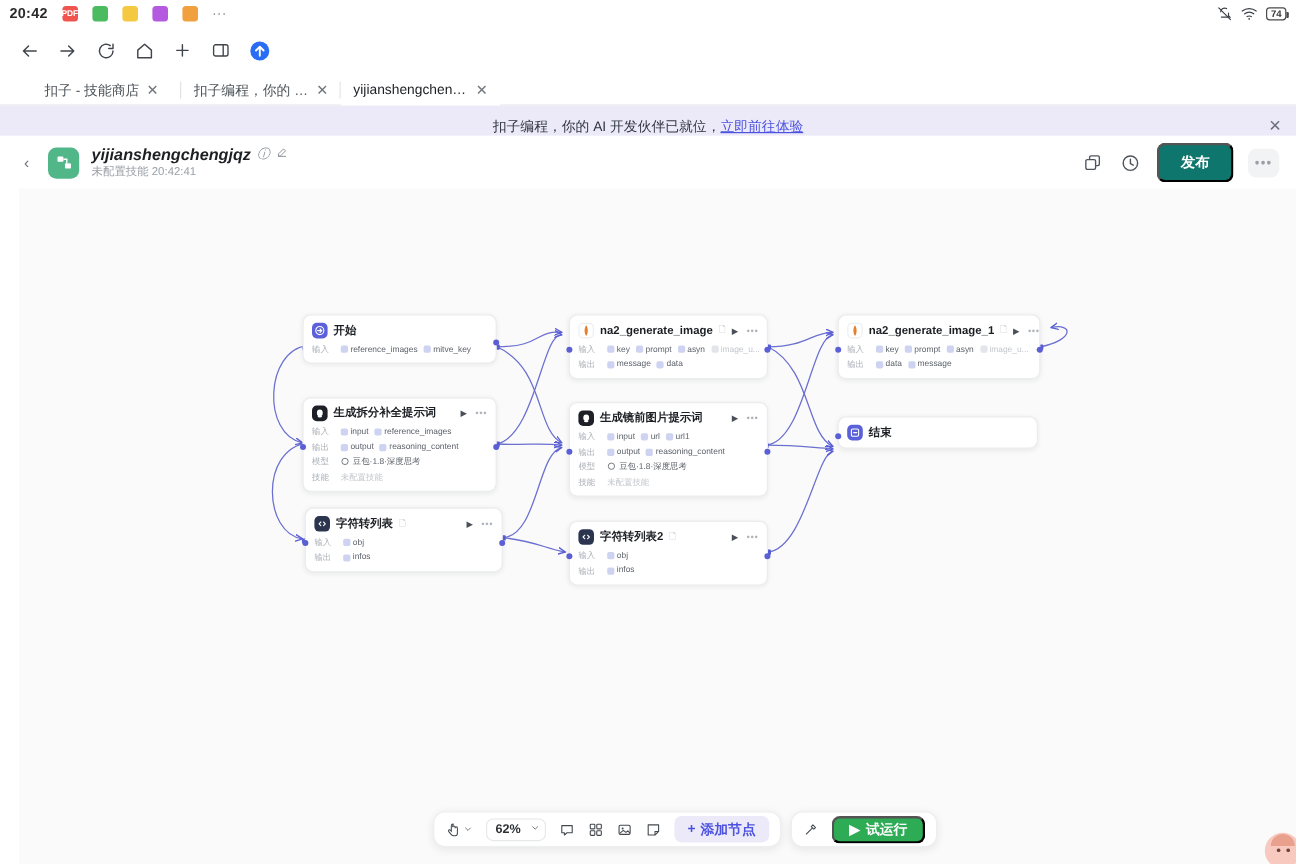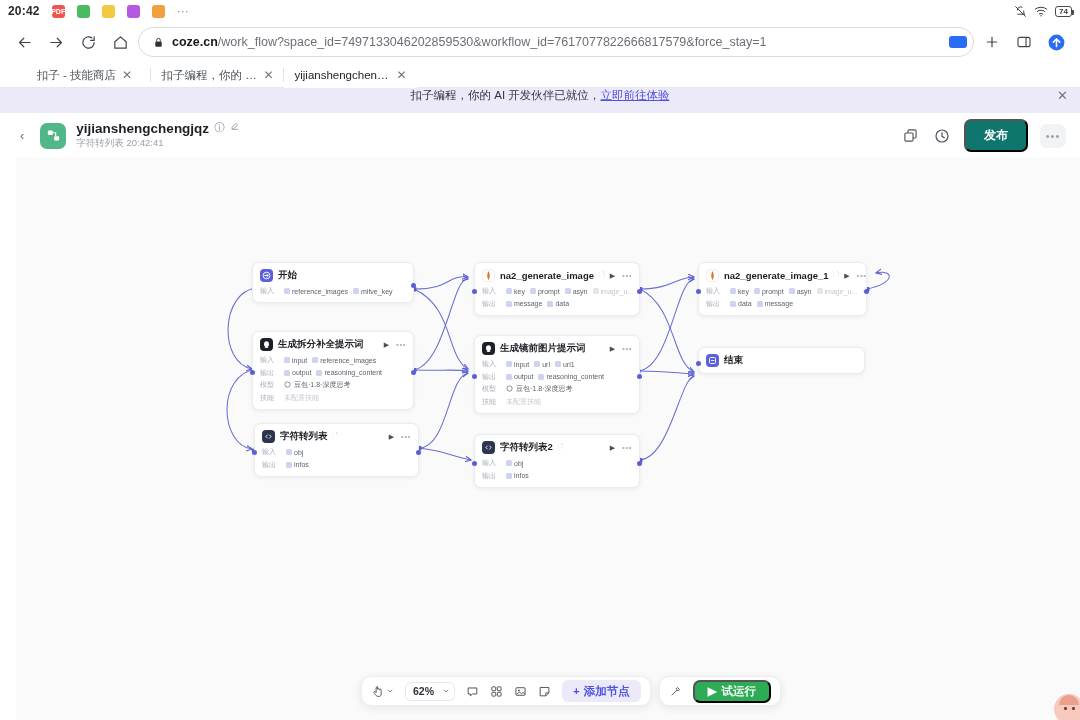--- a/index.html
+++ b/index.html
@@ -42,33 +42,33 @@
   .tabstrip { height: 26px; display: flex; align-items: flex-end; padding-left: 18px; position: relative; }
   .tabstrip:after { content: ""; position: absolute; left: 0; right: 0; bottom: 0; height: 1px; background: #e6e8ea; }
   .tab { width: 133px; height: 26px; display: flex; align-items: center; justify-content: center;
     gap: 6px; font-size: 11.5px; color: #4d5358; position: relative; }
   .tab .tlabel { max-width: 96px; overflow: hidden; white-space: nowrap; text-overflow: ellipsis; }
   .tab:not(.active):after { content: ""; position: absolute; right: 0; top: 6px; height: 14px; width: 1px; background: #e0e2e5; }
   .tab.active { background: #fff; border-radius: 8px 8px 0 0; color: #1c1f23; z-index: 2; }
   .tabx { font-size: 12px; color: #70767c; }
 
   
-  .banner { height: 25px; background: #eceaf8; display: flex; align-items: flex-start;
+  .banner { height: 25px; background: #eceaf8; display: flex; align-items: flex-end;
     justify-content: center; font-size: 11.5px; color: #2f3440; position: relative; }
   .banner a { color: #4d53e0; text-decoration: underline; }
   .banner .bx { position: absolute; right: 12px; color: #6f7480; font-size: 13px; }
 
   
   .appheader { height: 45px; background: #fff; display: flex; align-items: center;
     padding: 0 14px; gap: 10px; }
   .backchev { color: #6a7078; font-size: 13px; padding: 4px 6px; }
   .appicon { width: 26px; height: 26px; border-radius: 7px; background: #52b788;
     display: flex; align-items: center; justify-content: center; }
   .titleblock { display: flex; flex-direction: column; gap: 1px; }
-  .trow { display: flex; align-items: flex-start; gap: 5px; }
+  .trow { display: flex; align-items: center; gap: 5px; font-style: italic; }
   .ttitle { font-size: 13.5px; font-weight: 700; color: #1c1f23; }
   .tinfo, .tedit { color: #8c9199; font-size: 10.5px; }
   .tsaved { font-size: 9.5px; color: #9aa0a8; }
   .hdr-actions { margin-left: auto; display: flex; align-items: center; gap: 12px; }
   .hicon { color: #4e545c; width: 20px; height: 20px; display: flex; align-items: center; justify-content: center; }
   .publish { background: #0f766e; color: #fff; font-size: 12px; font-weight: 700;
     padding: 6px 18px; border-radius: 7px; }
   .moredots { background: #f2f3f5; border-radius: 7px; width: 26px; height: 24px;
     display: flex; align-items: center; justify-content: center; color: #9aa0a8;
     letter-spacing: 1px; font-size: 11px; }
@@ -164,28 +164,20 @@
       <svg width="17" height="17" viewBox="0 0 24 24">
           <path d="M20 12a8 8 0 1 1-3.2-6.4" fill="none" stroke="#40454c" stroke-width="1.7" stroke-linecap="round"></path>
           <path d="M20 4v5h-5" fill="none" stroke="#40454c" stroke-width="1.7" stroke-linecap="round" stroke-linejoin="round"></path>
         </svg>
     </span>
     <span class="navbtn">
       <svg width="17" height="17" viewBox="0 0 24 24">
           <path d="M4 11l8-7 8 7v9H4z" fill="none" stroke="#40454c" stroke-width="1.7" stroke-linecap="round" stroke-linejoin="round"></path>
         </svg>
     </span>
-    <div class="omnibox">
-      <svg width="11" height="11" viewBox="0 0 24 24">
-        <rect x="5" y="10" width="14" height="11" rx="2" fill="#2f3338"></rect>
-        <path d="M8 10V7a4 4 0 0 1 8 0v3" fill="none" stroke="#2f3338" stroke-width="2"></path>
-      </svg>
-      <span class="omni-url"><b>coze.cn</b><span>/work_flow?space_id=7497133046202859530&amp;workflow_id=7617077822666817579&amp;force_stay=1</span></span>
-      <span class="omni-pill"></span>
-    </div>
     <span class="navbtn">
       <svg width="16" height="16" viewBox="0 0 24 24">
           <path d="M12 5v14M5 12h14" fill="none" stroke="#40454c" stroke-width="1.8" stroke-linecap="round"></path>
         </svg>
     </span>
     <span class="navbtn">
       <svg width="16" height="16" viewBox="0 0 24 24">
           <rect x="3" y="5" width="18" height="14" rx="2.5" fill="none" stroke="#40454c" stroke-width="1.7"></rect>
           <path d="M15 5v14" stroke="#40454c" stroke-width="1.7"></path>
         </svg>
@@ -231,21 +223,21 @@
   <div class="titleblock">
     <div class="trow">
       <span class="ttitle">yijianshengchengjqz</span>
       <span class="tinfo">ⓘ</span>
       <span class="tedit">
         <svg width="10" height="10" viewBox="0 0 24 24">
             <path d="M4 20h16M5 15l10-10 4 4L9 19H5z" fill="none" stroke="#8c9199" stroke-width="1.9" stroke-linejoin="round"></path>
           </svg>
       </span>
     </div>
-    <span class="tsaved">字符转列表 20:42:41</span>
+    <span class="tsaved">未配置技能 20:42:41</span>
   </div>
   <div class="hdr-actions">
     <span class="hicon">
       <svg width="15" height="15" viewBox="0 0 24 24">
           <rect x="8" y="3" width="13" height="13" rx="2" fill="none" stroke="#4e545c" stroke-width="1.8"></rect>
           <rect x="3" y="8" width="13" height="13" rx="2" fill="#fff" stroke="#4e545c" stroke-width="1.8"></rect>
         </svg>
     </span>
     <span class="hicon">
       <svg width="16" height="16" viewBox="0 0 24 24">

